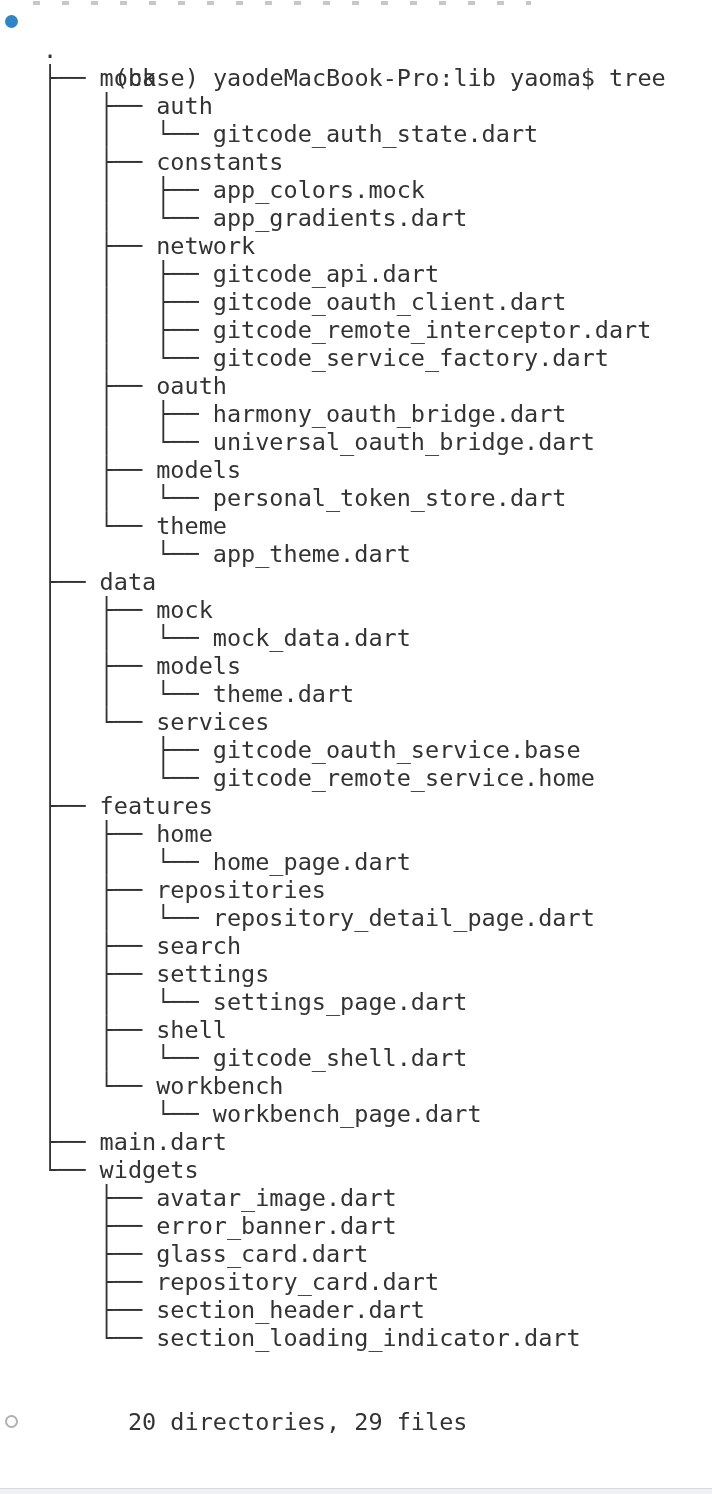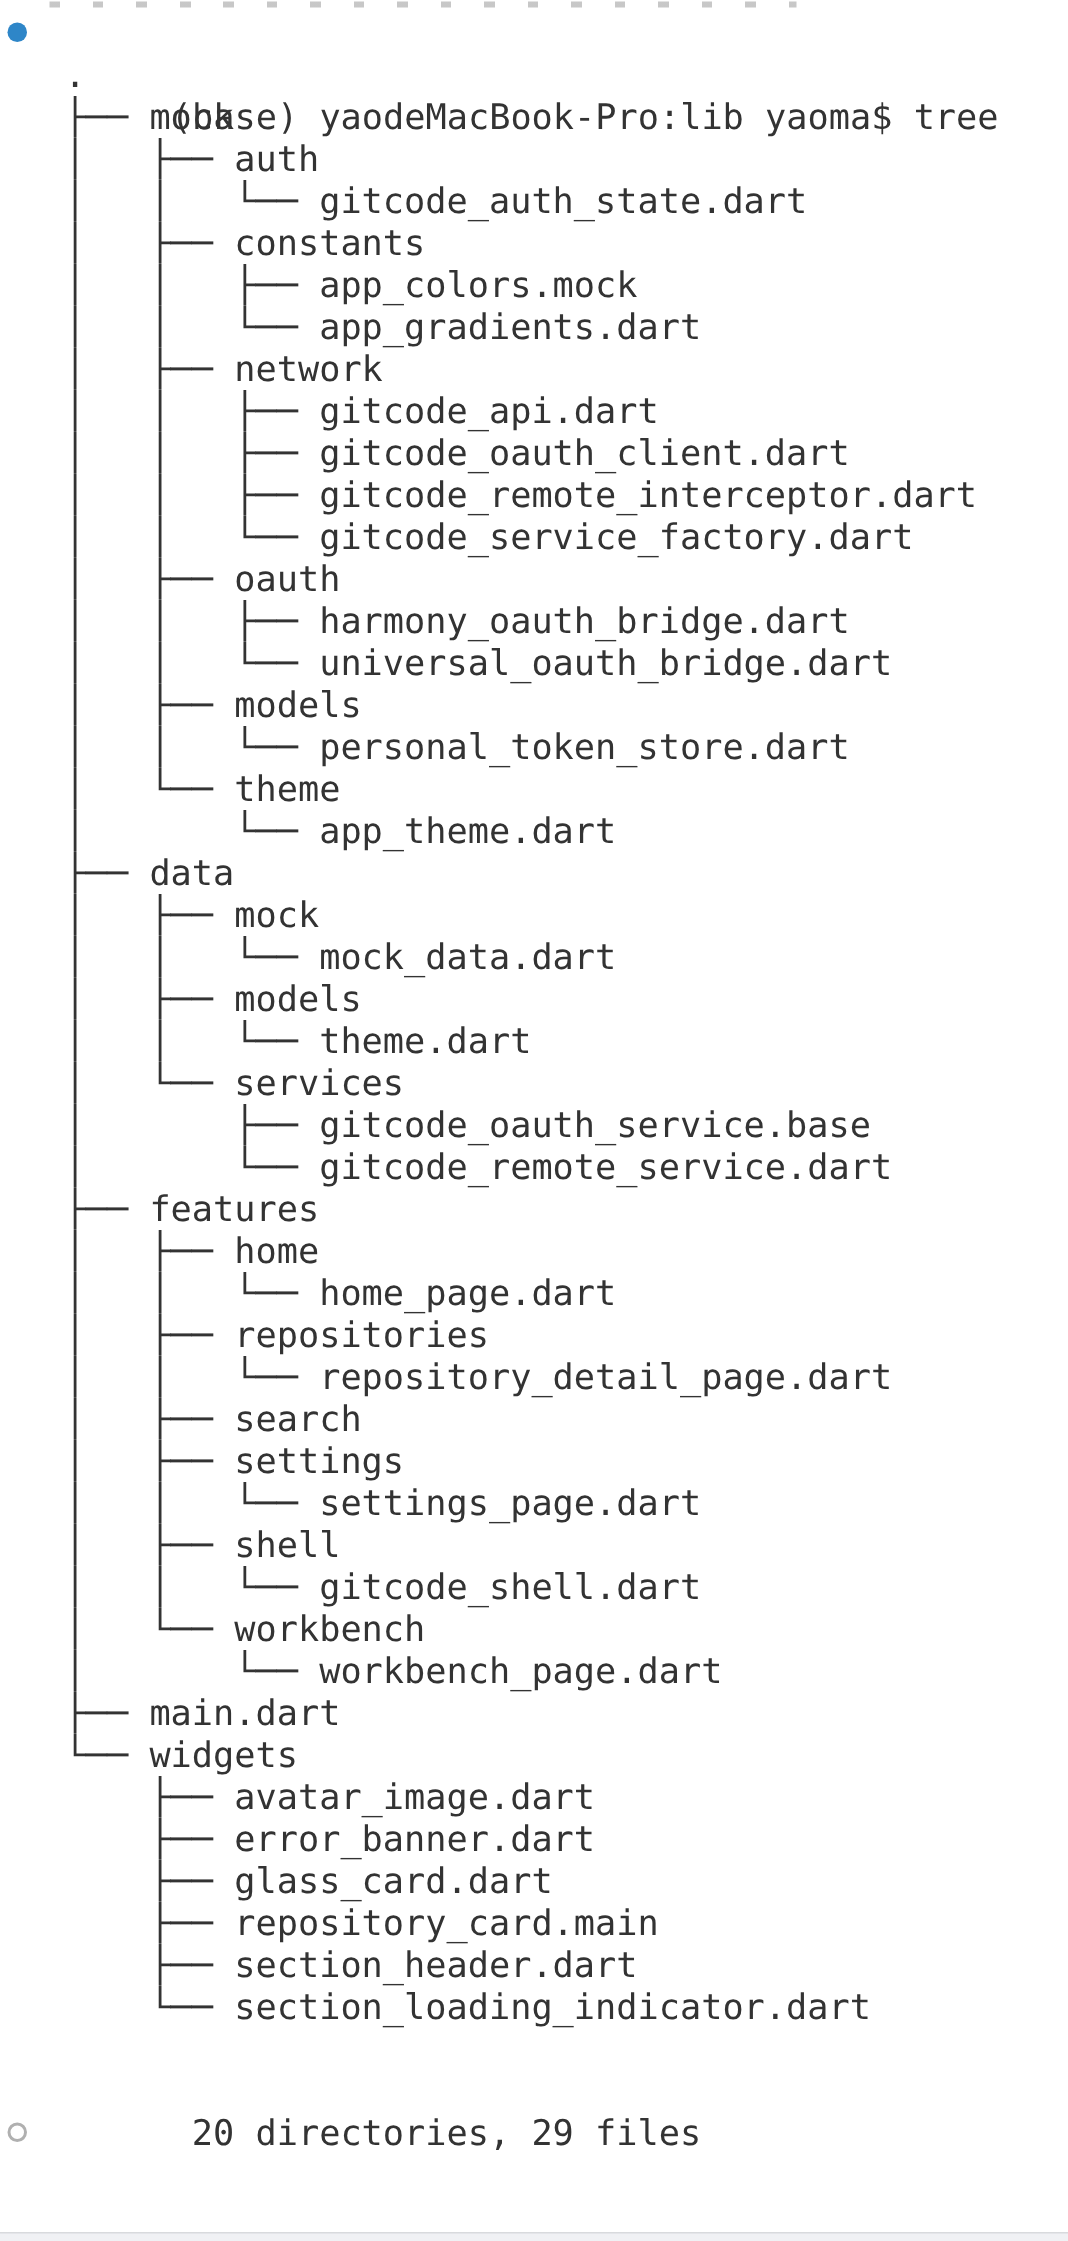--- a/index.html
+++ b/index.html
@@ -87,39 +87,39 @@
         <div class="row out-row">│   │   └── personal_token_store.dart</div>
         <div class="row out-row">│   └── theme</div>
         <div class="row out-row">│       └── app_theme.dart</div>
         <div class="row out-row">├── data</div>
         <div class="row out-row">│   ├── mock</div>
         <div class="row out-row">│   │   └── mock_data.dart</div>
         <div class="row out-row">│   ├── models</div>
         <div class="row out-row">│   │   └── theme.dart</div>
         <div class="row out-row">│   └── services</div>
         <div class="row out-row">│       ├── gitcode_oauth_service.base</div>
-        <div class="row out-row">│       └── gitcode_remote_service.dart</div>
+        <div class="row out-row">│       └── gitcode_remote_service.home</div>
         <div class="row out-row">├── features</div>
         <div class="row out-row">│   ├── home</div>
         <div class="row out-row">│   │   └── home_page.dart</div>
         <div class="row out-row">│   ├── repositories</div>
         <div class="row out-row">│   │   └── repository_detail_page.dart</div>
         <div class="row out-row">│   ├── search</div>
         <div class="row out-row">│   ├── settings</div>
         <div class="row out-row">│   │   └── settings_page.dart</div>
         <div class="row out-row">│   ├── shell</div>
         <div class="row out-row">│   │   └── gitcode_shell.dart</div>
         <div class="row out-row">│   └── workbench</div>
         <div class="row out-row">│       └── workbench_page.dart</div>
         <div class="row out-row">├── main.dart</div>
         <div class="row out-row">└── widgets</div>
         <div class="row out-row">    ├── avatar_image.dart</div>
         <div class="row out-row">    ├── error_banner.dart</div>
         <div class="row out-row">    ├── glass_card.dart</div>
-        <div class="row out-row">    ├── repository_card.main</div>
+        <div class="row out-row">    ├── repository_card.dart</div>
         <div class="row out-row">    ├── section_header.dart</div>
         <div class="row out-row">    └── section_loading_indicator.dart</div>
       </div>
 
     <div class="row out-row"></div>
 
     <div class="row out-row">
       <span>20 directories, 29 files</span>
     </div>
 

